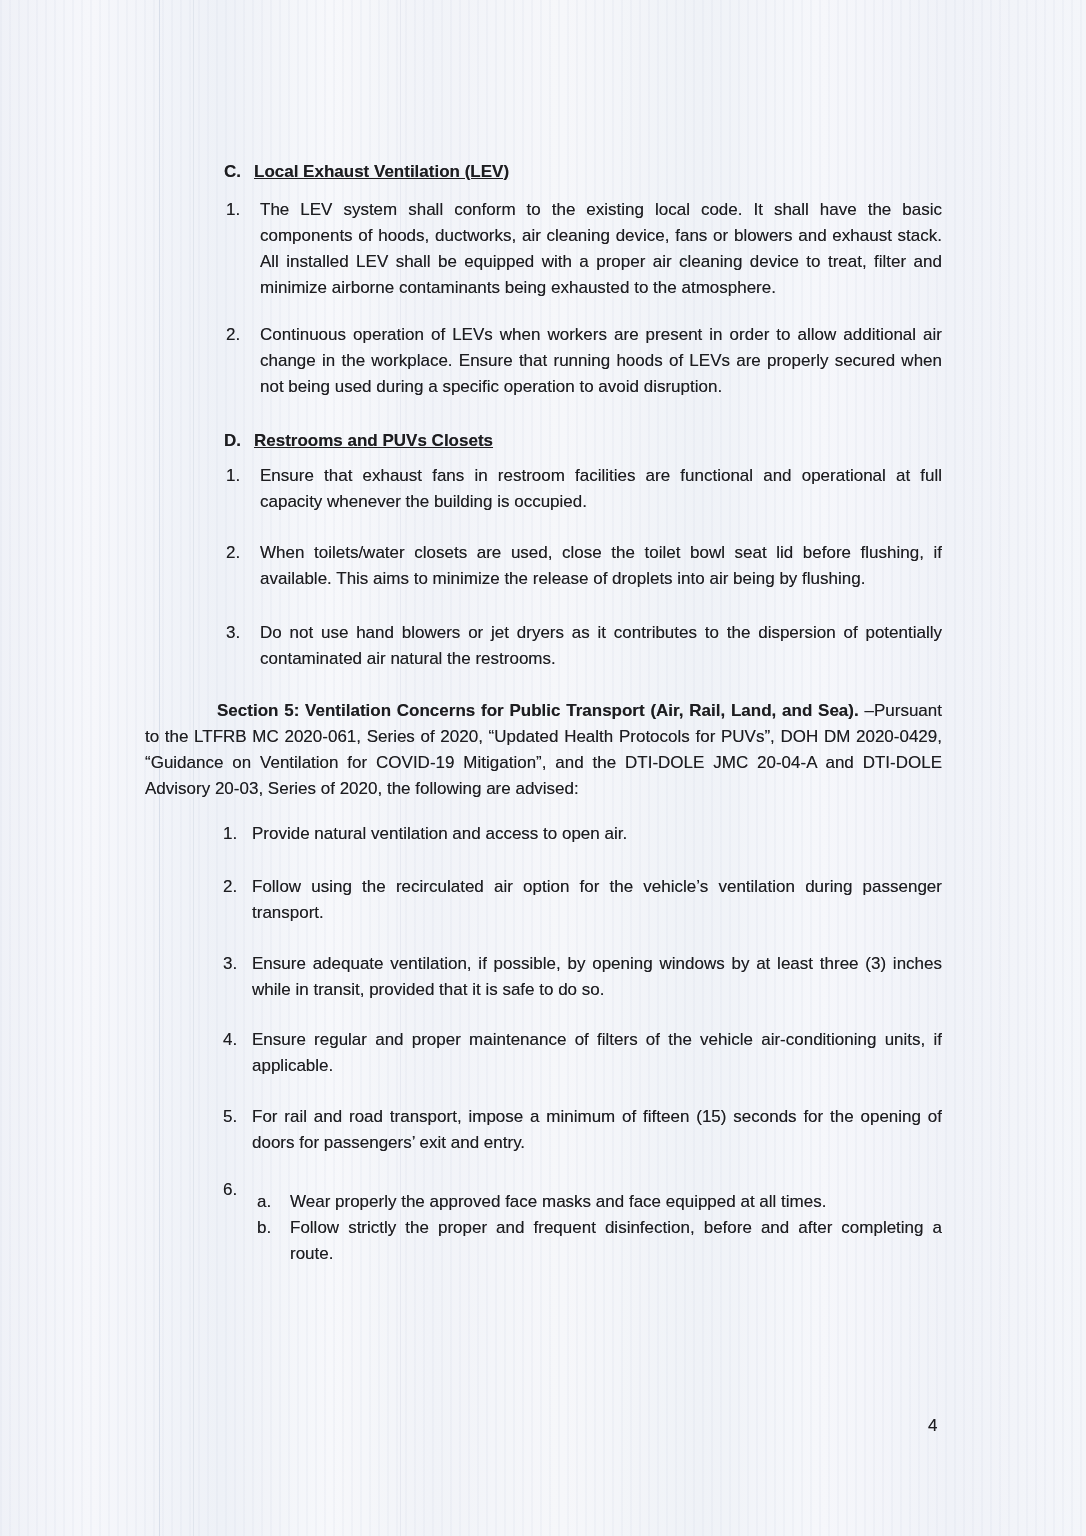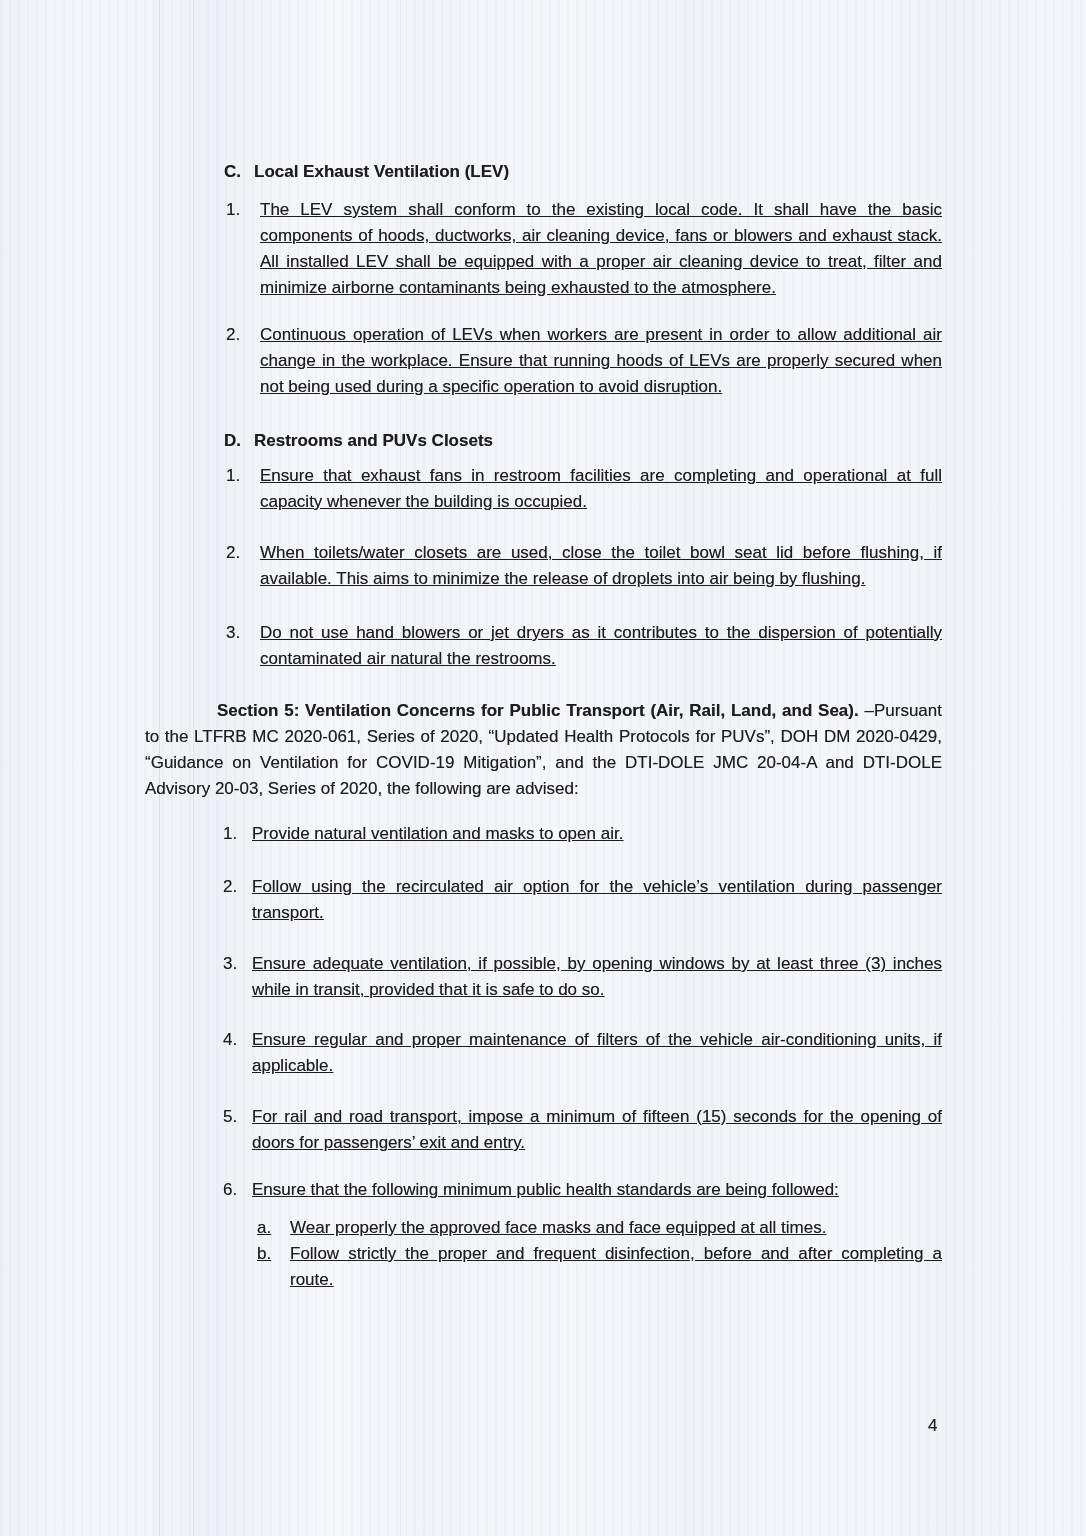--- a/index.html
+++ b/index.html
@@ -35,25 +35,25 @@
     position: absolute;
     left: 145px; top: 159px;
     width: 797px;
     font-size: 17px;
     line-height: 26px;
     text-shadow: 0 0 0.6px rgba(22,22,28,0.55);
   }
 
   .hrow { display: flex; font-weight: bold; margin-left: 79px; }
   .hlabel { width: 30px; flex-shrink: 0; }
-  .htitle { flex: 1; }
+  .htitle { flex: 1; text-decoration: underline; }
 
   .item { display: flex; margin-left: 81px; }
   .inum { width: 34px; flex-shrink: 0; }
-  .itext { flex: 1; text-align: justify; margin: 0; text-decoration: underline; }
+  .itext { flex: 1; text-align: justify; margin: 0; }
 
   .s5item { margin-left: 78px; }
   .s5num { width: 29px; }
 
   .lead-para {
     margin: 26px 0 0 0;
     text-align: justify;
     text-indent: 72px;
   }
   .lead-bold { font-weight: bold; }
@@ -109,38 +109,38 @@
       <p class="itext">Continuous operation of LEVs when workers are present in order to allow additional air change in the workplace. Ensure that running hoods of LEVs are properly secured when not being used during a specific operation to avoid disruption.</p>
     </div>
 
     <div class="hrow mt-dh">
       <span class="hlabel">D.</span>
       <span class="htitle">Restrooms and PUVs Closets</span>
     </div>
 
     <div class="item mt-d1">
       <span class="inum">1.</span>
-      <p class="itext">Ensure that exhaust fans in restroom facilities are completing and operational at full capacity whenever the building is occupied.</p>
+      <p class="itext">Ensure that exhaust fans in restroom facilities are functional and operational at full capacity whenever the building is occupied.</p>
     </div>
 
     <div class="item mt-d2">
       <span class="inum">2.</span>
       <p class="itext">When toilets/water closets are used, close the toilet bowl seat lid before flushing, if available. This aims to minimize the release of droplets into air being by flushing.</p>
     </div>
 
     <div class="item mt-d3">
       <span class="inum">3.</span>
       <p class="itext">Do not use hand blowers or jet dryers as it contributes to the dispersion of potentially contaminated air natural the restrooms.</p>
     </div>
 
     <p class="lead-para"><span class="lead-bold">Section 5: Ventilation Concerns for Public Transport (Air, Rail, Land, and Sea).</span> <span>–Pursuant to the LTFRB MC 2020-061, Series of 2020, “Updated Health Protocols for PUVs”, DOH DM 2020-0429, “Guidance on Ventilation for COVID-19 Mitigation”, and the DTI-DOLE JMC 20-04-A and DTI-DOLE Advisory 20-03, Series of 2020, the following are advised:</span></p>
 
     <div class="item s5item mt-s1">
       <span class="inum s5num">1.</span>
-      <p class="itext">Provide natural ventilation and masks to open air.</p>
+      <p class="itext">Provide natural ventilation and access to open air.</p>
     </div>
 
     <div class="item s5item mt-s2">
       <span class="inum s5num">2.</span>
       <p class="itext">Follow using the recirculated air option for the vehicle’s ventilation during passenger transport.</p>
     </div>
 
     <div class="item s5item mt-s3">
       <span class="inum s5num">3.</span>
       <p class="itext">Ensure adequate ventilation, if possible, by opening windows by at least three (3) inches while in transit, provided that it is safe to do so.</p>
@@ -152,21 +152,20 @@
     </div>
 
     <div class="item s5item mt-s5">
       <span class="inum s5num">5.</span>
       <p class="itext">For rail and road transport, impose a minimum of fifteen (15) seconds for the opening of doors for passengers’ exit and entry.</p>
     </div>
 
     <div class="item s5item mt-s6">
       <span class="inum s5num">6.</span>
       <div class="itext">
-        <p class="subtxt">Ensure that the following minimum public health standards are being followed:</p>
         <div class="sublist">
           <div class="subitem">
             <span class="subnum">a.</span>
             <p class="subtxt">Wear properly the approved face masks and face equipped at all times.</p>
           </div>
           <div class="subitem">
             <span class="subnum">b.</span>
             <p class="subtxt">Follow strictly the proper and frequent disinfection, before and after completing a route.</p>
           </div>
         </div>

